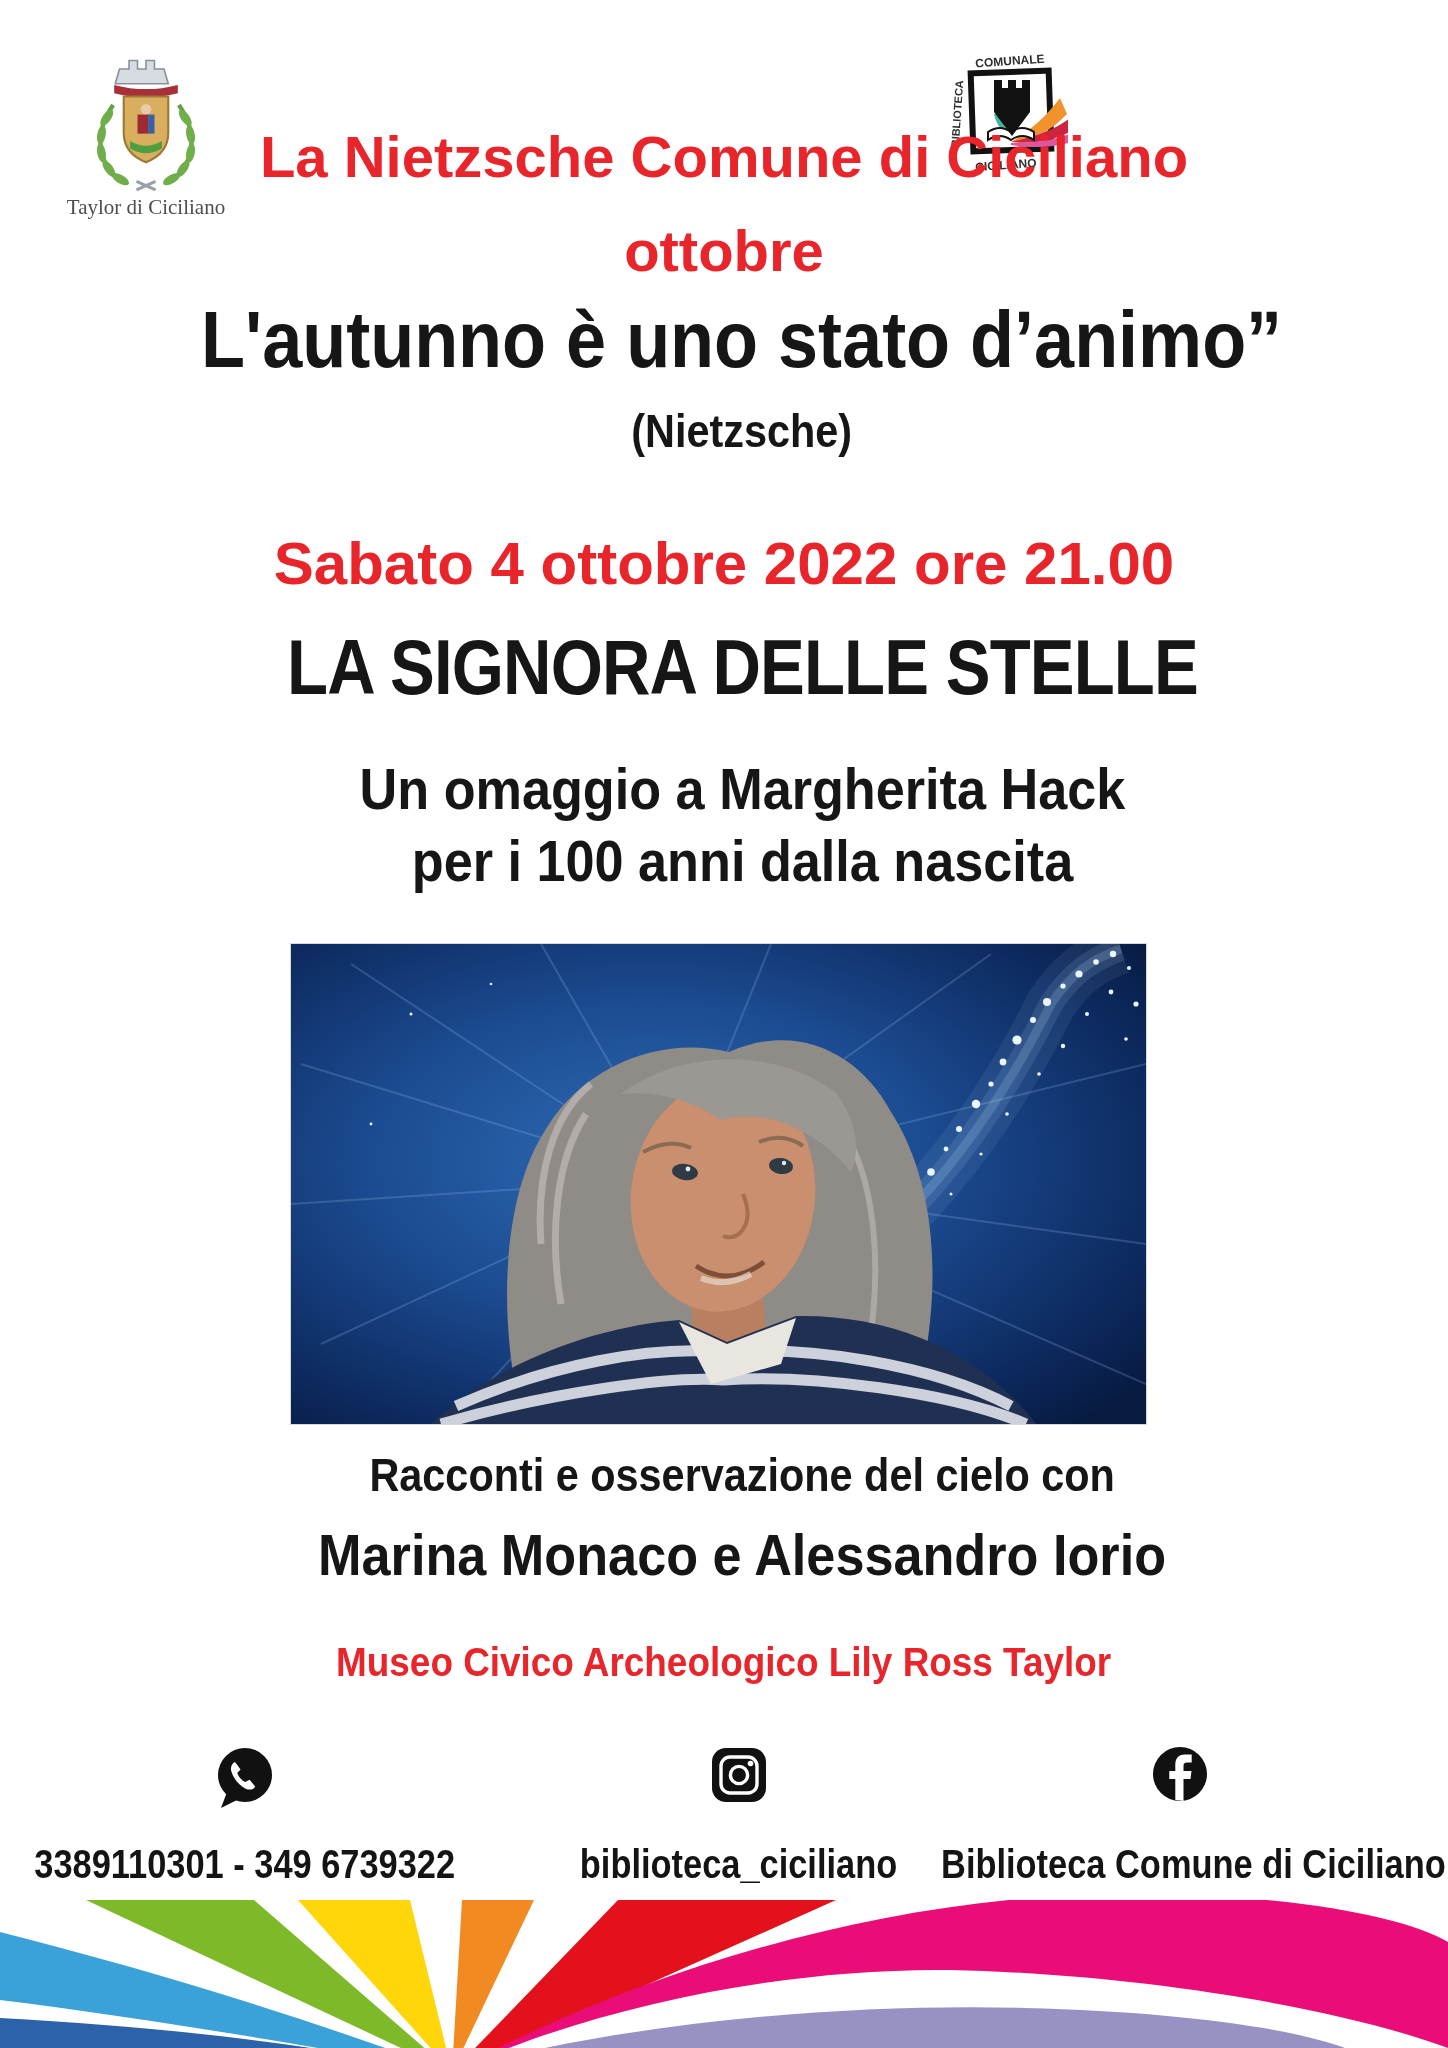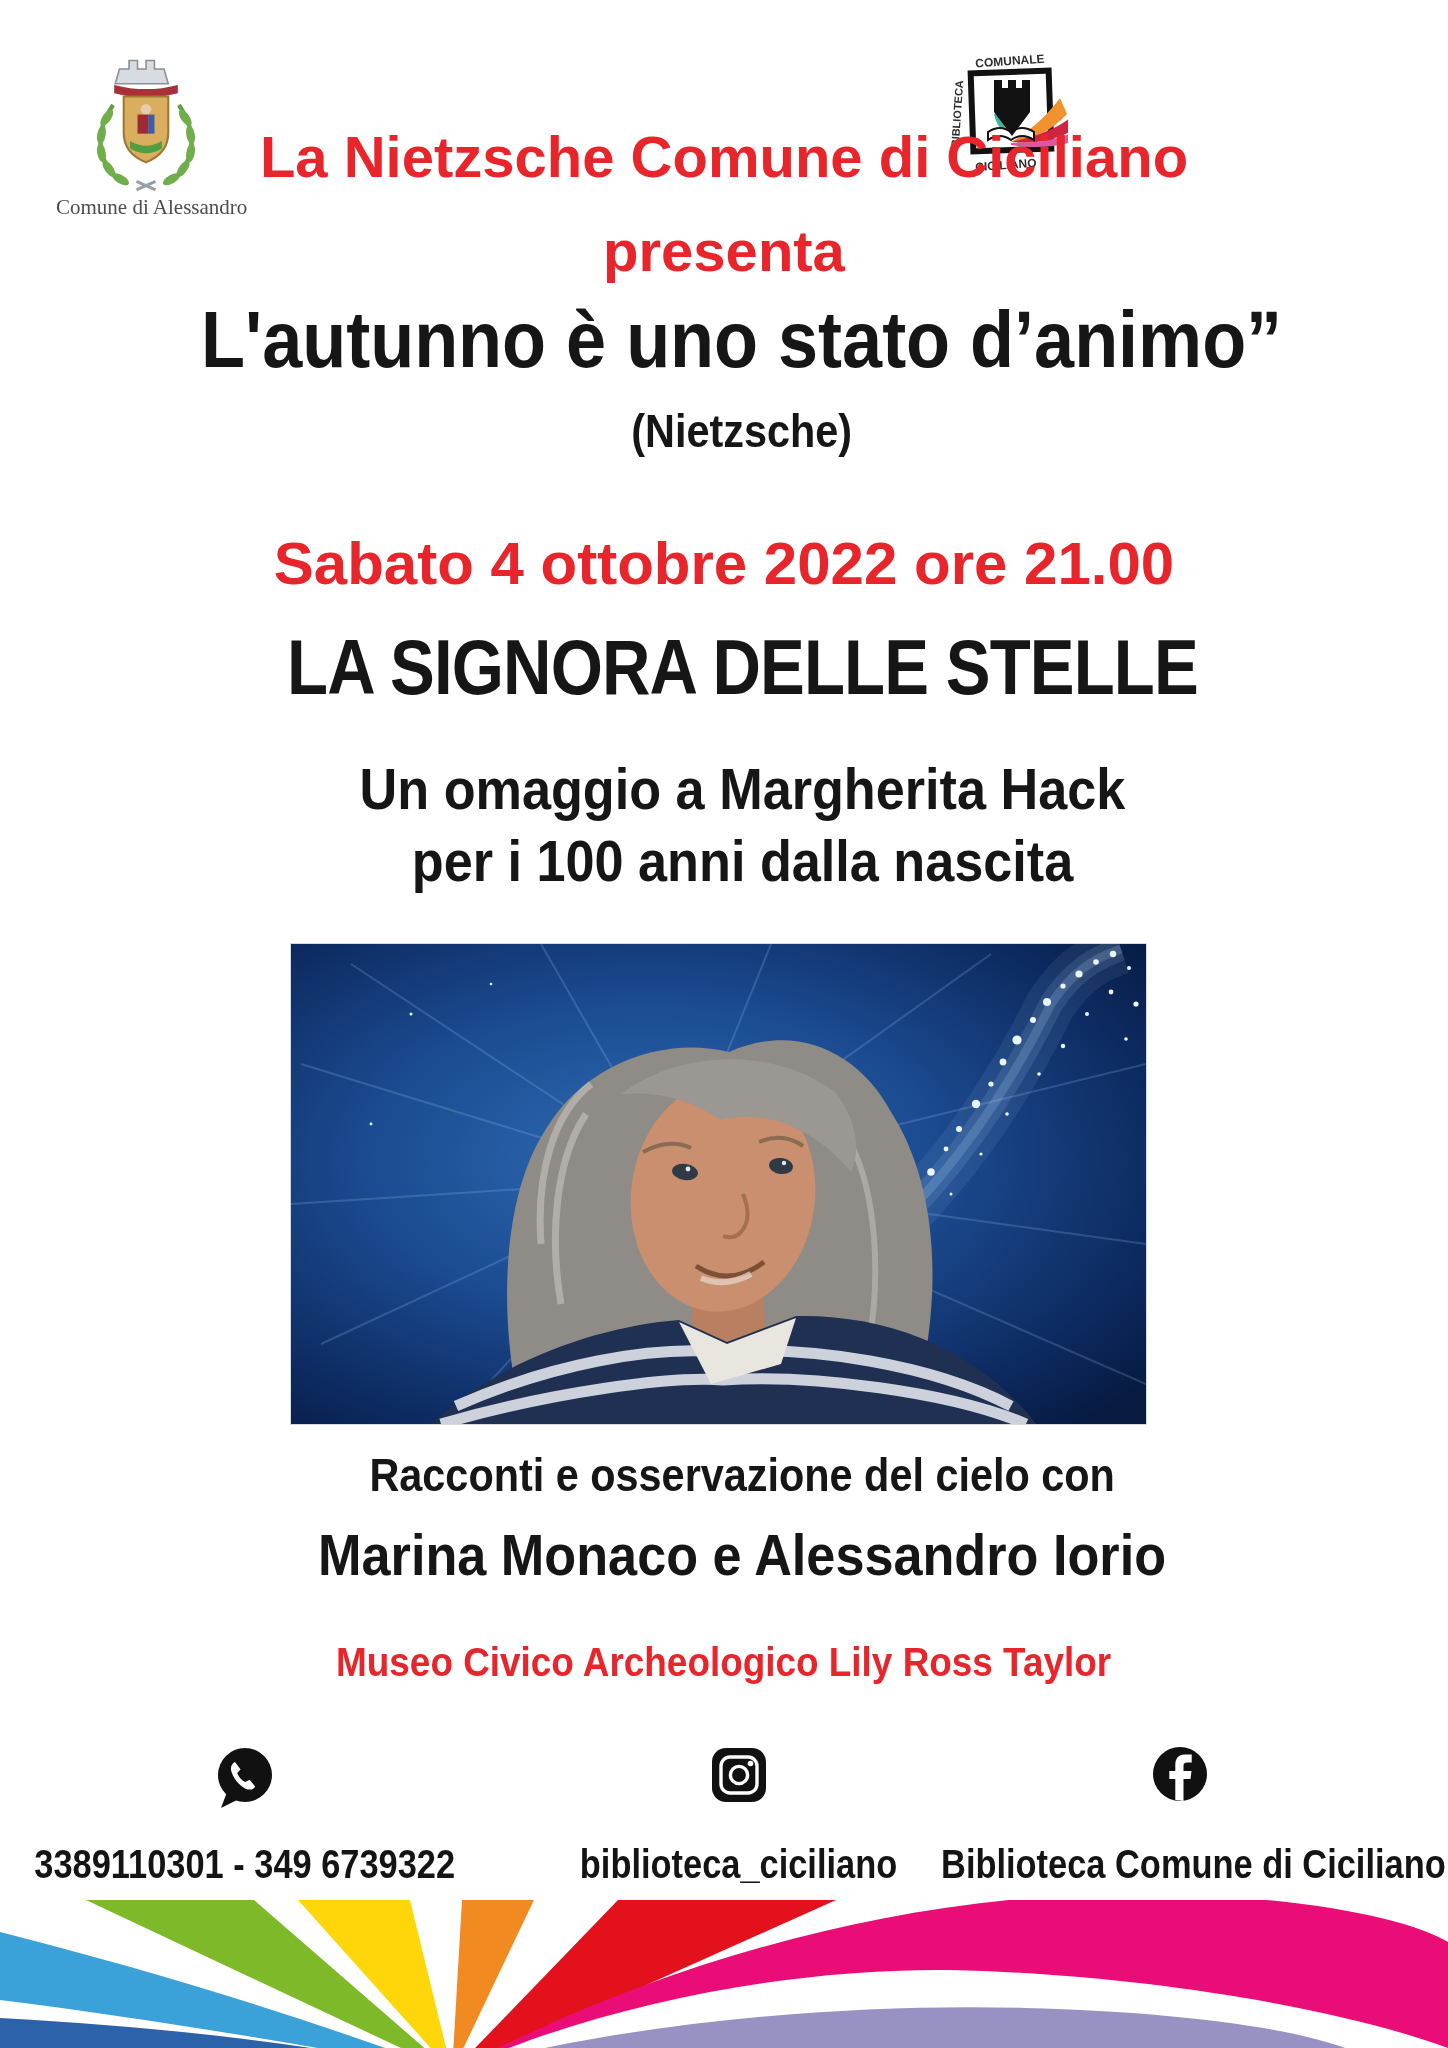--- a/index.html
+++ b/index.html
@@ -81,21 +81,21 @@
 
       <path d="M40,16 h9 v-8 h8 v8 h8 v-8 h8 v8 h9 l4,14 H36 Z" fill="#d7dbe2" stroke="#8b8f98" stroke-width="1.5"></path>
       <path d="M35,31 Q65,39 95,31 L95,39 Q65,47 35,39 Z" fill="#a83038"></path>
 
       <path d="M44,42 h42 v34 q0,20 -21,28 q-21,-8 -21,-28 Z" fill="#d9ae5f" stroke="#9c7a35" stroke-width="2"></path>
       <circle cx="65" cy="54" r="5" fill="#e8cba9"></circle>
       <path d="M57,59 h10 v18 h-10 Z" fill="#9e2b34"></path>
       <path d="M67,59 h6 v18 h-6 Z" fill="#3a5fa8"></path>
       <path d="M50,84 q15,9 30,0 l0,7 q-15,9 -30,0 Z" fill="#4f9e3f"></path>
     </svg>
-    <div class="comune-caption">Comune di Alessandro</div>
+    <div class="comune-caption">Taylor di Ciciliano</div>
   </div>
 
   <div class="biblio-logo">
     <svg width="120" height="120" viewBox="0 0 120 120">
       <text x="62" y="13" font-size="12" text-anchor="middle" transform="rotate(-4 62 10)">COMUNALE</text>
       <text x="13" y="62" font-size="11" text-anchor="middle" transform="rotate(-86 13 62)">BIBLIOTECA</text>
       <text x="58" y="117" font-size="12" text-anchor="middle" transform="rotate(-4 58 114)">CICILIANO</text>
       <g>
         <rect x="24" y="20" width="78" height="78" fill="#ffffff" stroke="#121212" stroke-width="6" transform="rotate(-2 63 59)"></rect>
 
@@ -106,21 +106,21 @@
         <path d="M63,91 C92,91 114,86 128,79 L129,88 C112,95 90,97 63,93 Z" fill="#e0559b"></path>
 
         <path d="M40,80 Q52,72 63,80 Q74,72 86,80 L86,88 Q74,80 63,88 Q52,80 40,88 Z" fill="#ffffff" stroke="#121212" stroke-width="2"></path>
 
         <path d="M46,28 h8 v8 h6 v-8 h8 v8 h6 v-8 h8 v32 l-18,24 l-18,-24 Z" fill="#121212"></path>
       </g>
     </svg>
   </div>
 
   <div class="txt red title-line1">La Nietzsche Comune di Ciciliano</div>
-  <div class="txt red title-line2">presenta</div>
+  <div class="txt red title-line2">ottobre</div>
 
   <div class="txt blk quote-line"><span class="cond">L'autunno è uno stato d’animo”</span></div>
   <div class="txt blk quote-attr"><span class="cond">(Nietzsche)</span></div>
 
   <div class="txt red date-line">Sabato 4 ottobre 2022 ore 21.00</div>
   <div class="txt blk event-title"><span class="cond85">LA SIGNORA DELLE STELLE</span></div>
 
   <div class="txt blk sub1"><span class="cond">Un omaggio a Margherita Hack</span></div>
   <div class="txt blk sub2"><span class="cond">per i 100 anni dalla nascita</span></div>
 

